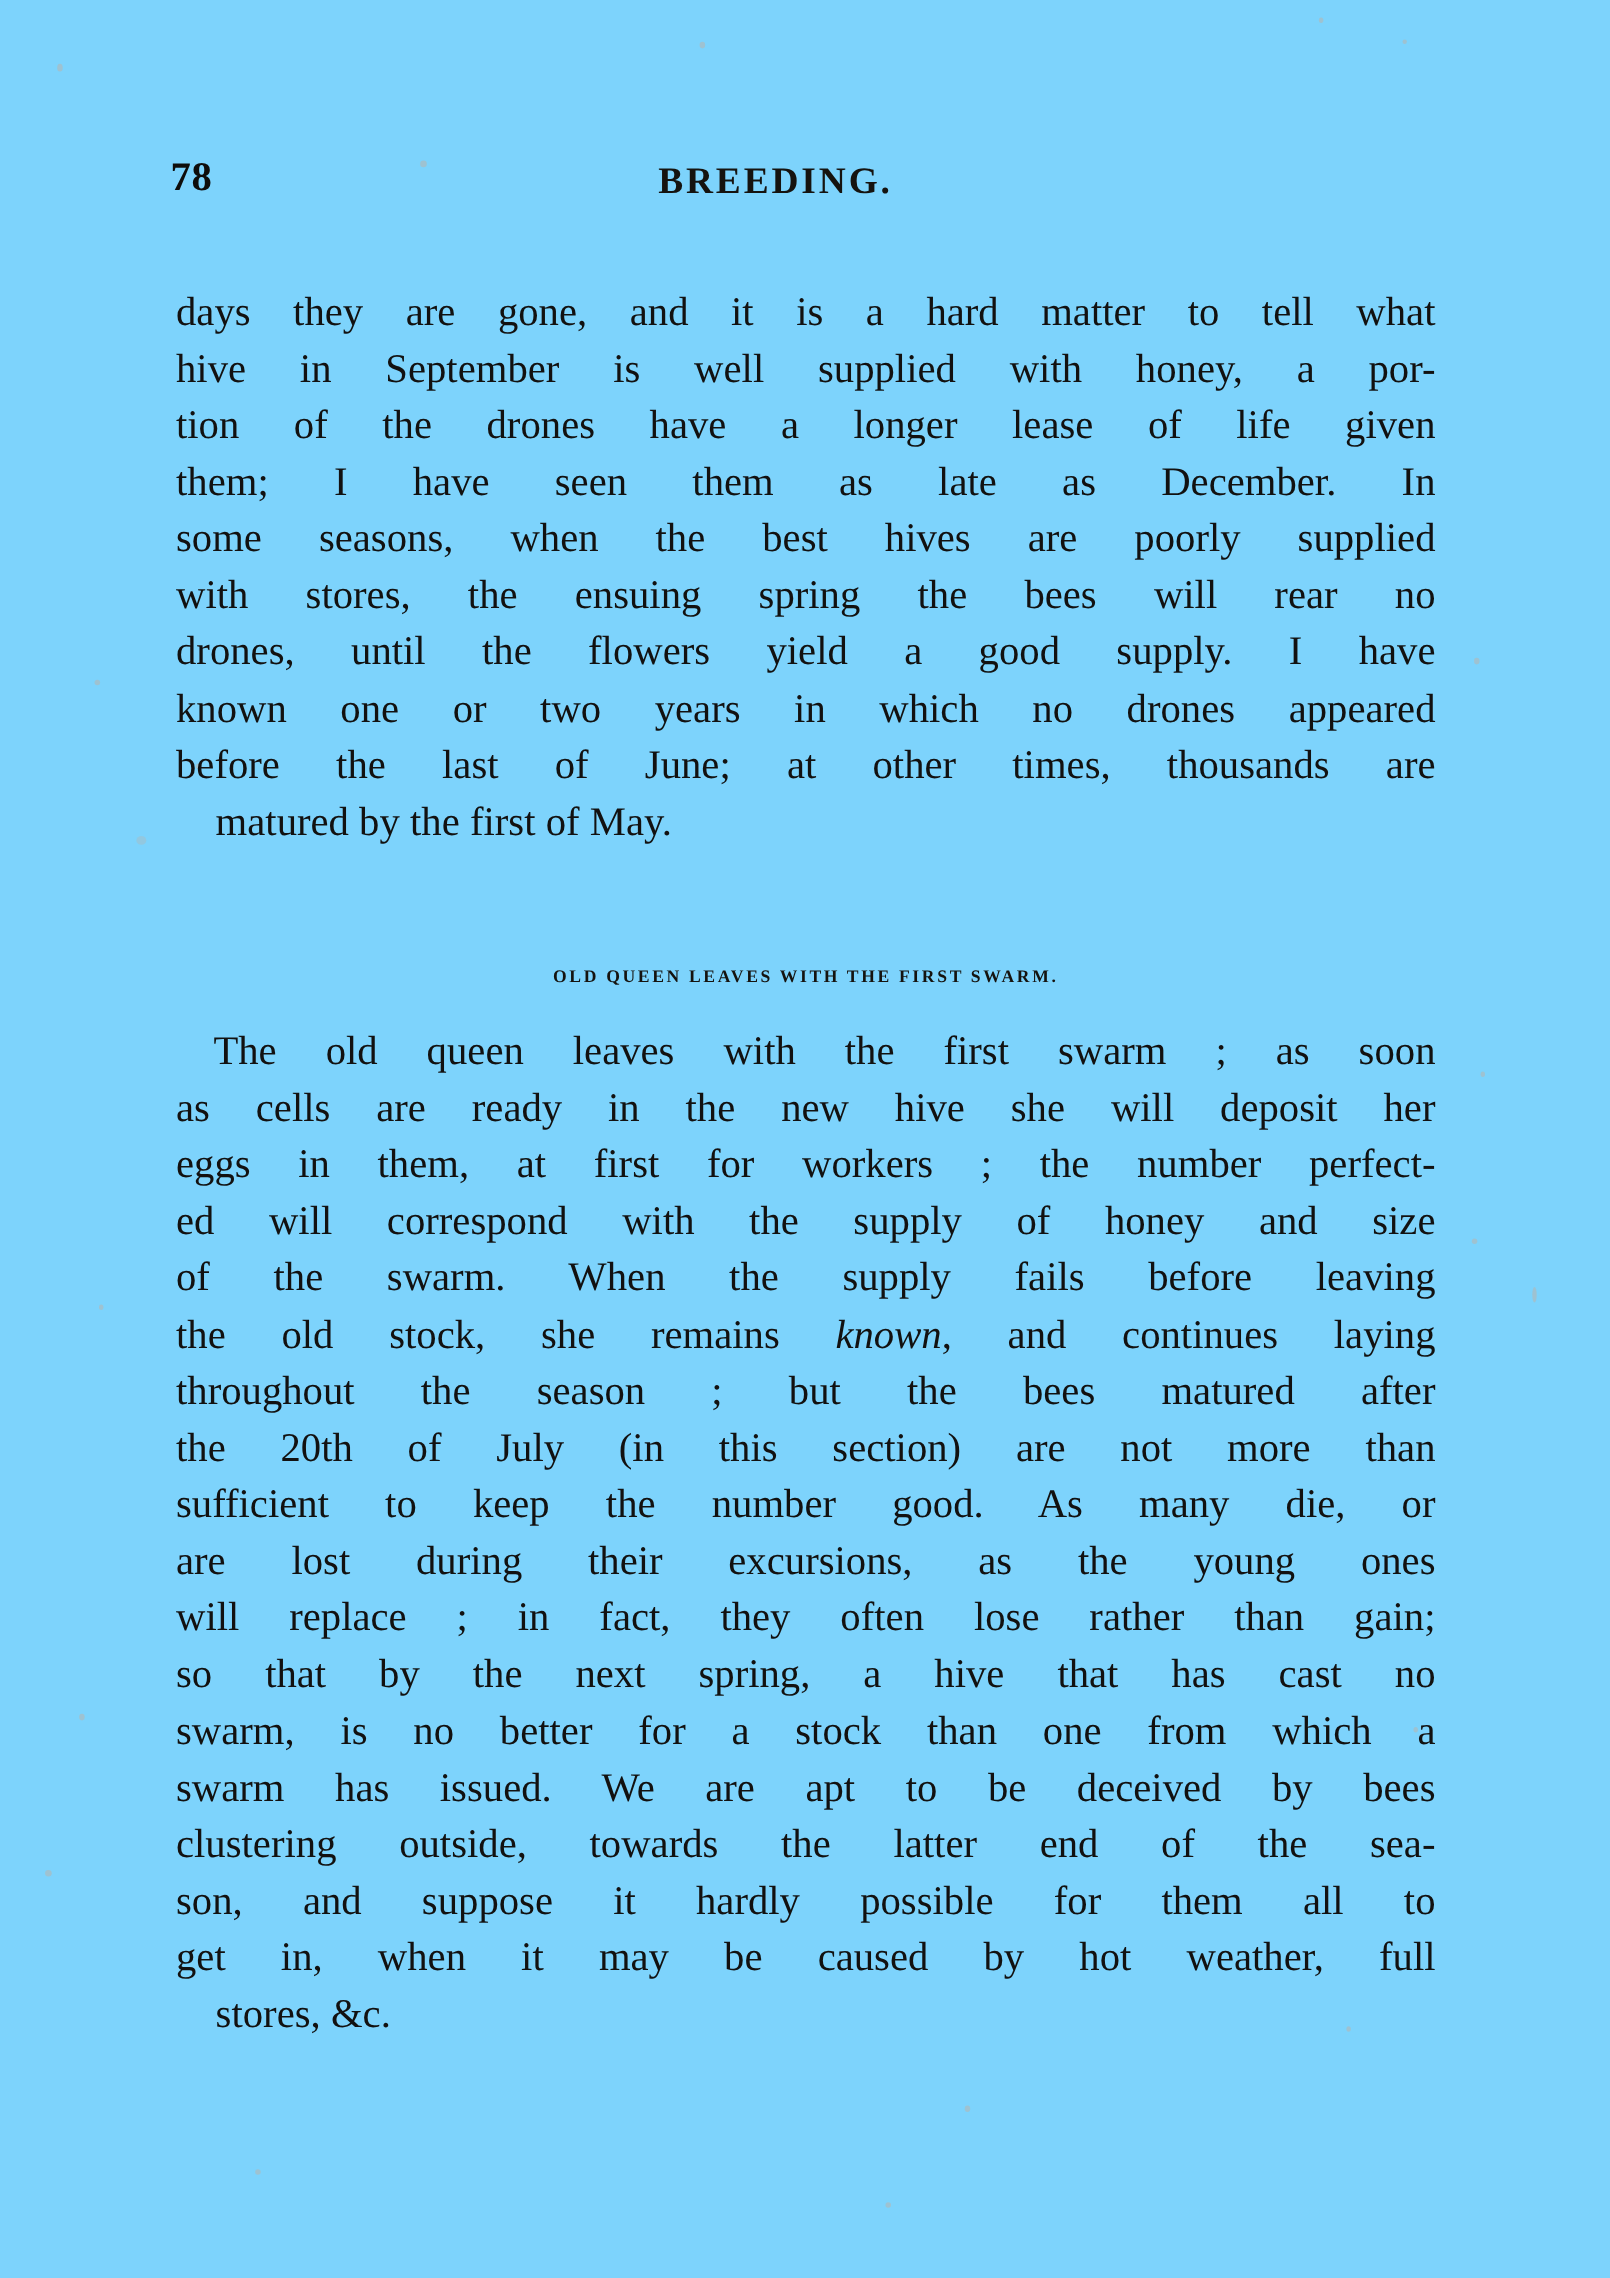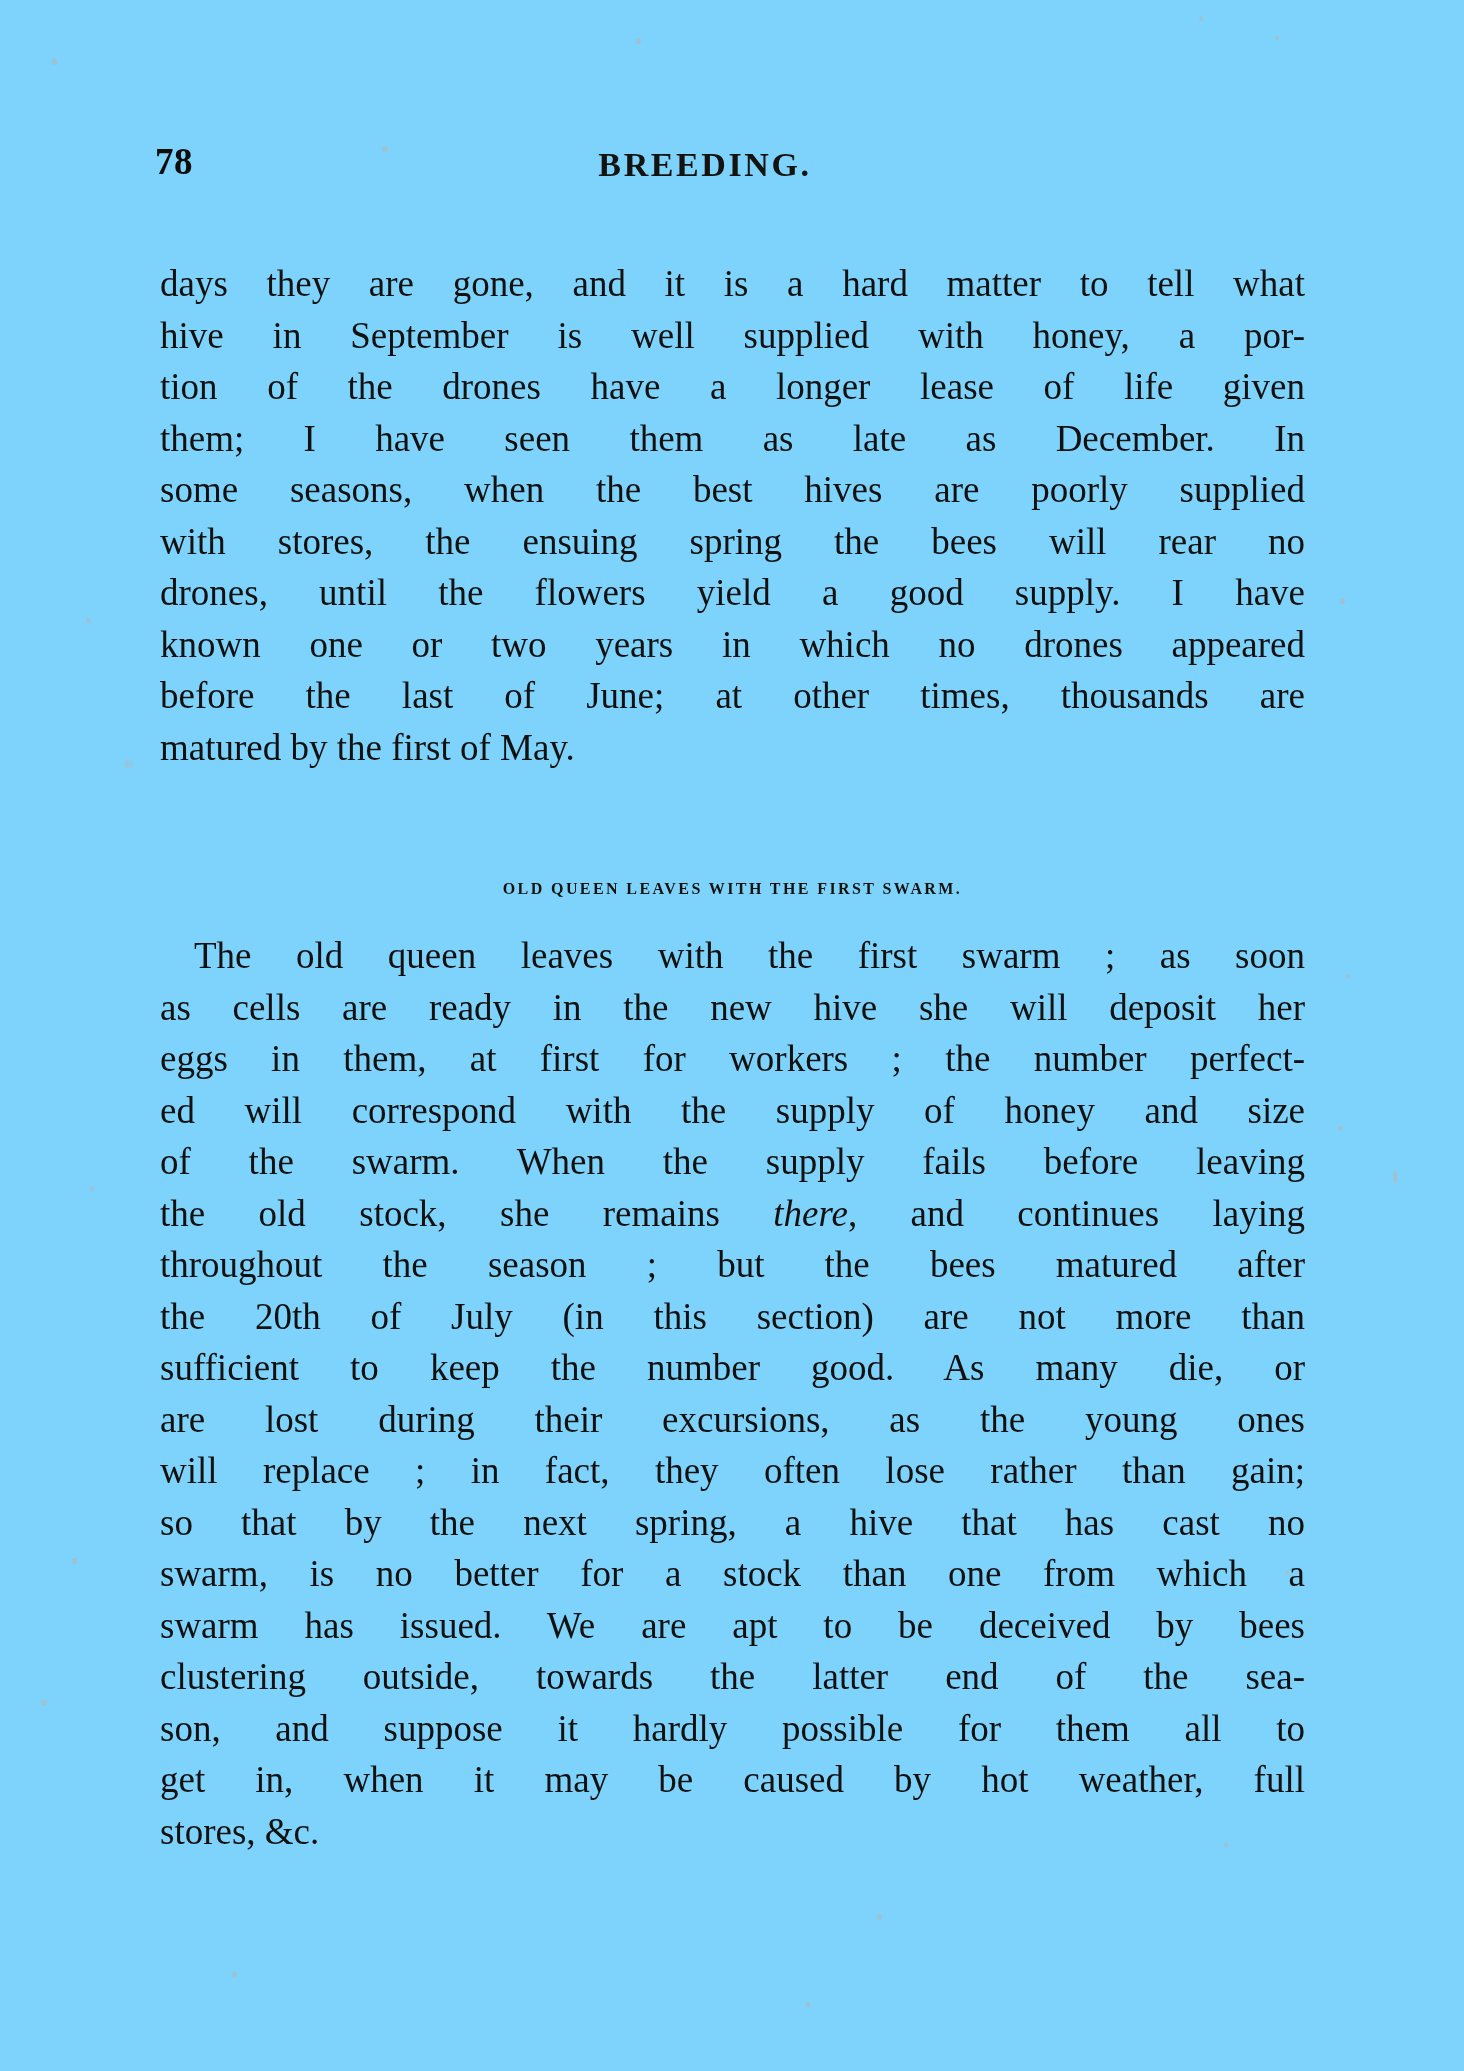--- a/index.html
+++ b/index.html
@@ -85,20 +85,21 @@
   
   .line.j {
     text-align: justify;
     text-align-last: justify;
     white-space: normal;
   }
   .line.last {
     text-align: left;
     text-align-last: left;
     white-space: normal;
+    margin-left: 36px;
   }
   .indent { display: inline-block; width: 34px; }
   em { font-style: italic; }
 </style>
 </head>
 <body>
 
 <div class="page">
 
   <div class="speck" style="left:52px;top:58px;width:5px;height:7px;"></div>
@@ -141,21 +142,21 @@
   </div>
 
   <div class="section-head">OLD QUEEN LEAVES WITH THE FIRST SWARM.</div>
 
   <div class="body-block" id="para-two">
     <span class="line j"><span class="indent"></span><span>The old queen leaves with the first swarm ;  as soon</span></span>
     <span class="line j">as cells are ready in the new hive she will deposit her</span>
     <span class="line j">eggs in them, at first for workers ; the number perfect-</span>
     <span class="line j">ed will correspond with the supply of honey and size</span>
     <span class="line j">of the swarm.   When the supply fails before leaving</span>
-    <span class="line j">the old stock, she remains <em>there</em>, and continues laying</span>
+    <span class="line j">the old stock, she remains <em>known</em>, and continues laying</span>
     <span class="line j">throughout the season ; but the bees matured after</span>
     <span class="line j">the 20th of July (in this section) are not more than</span>
     <span class="line j">sufficient to keep the number good.   As many die, or</span>
     <span class="line j">are lost during their excursions, as the young ones</span>
     <span class="line j">will replace ; in fact, they often lose rather than gain;</span>
     <span class="line j">so that by the next spring, a hive that has cast no</span>
     <span class="line j">swarm, is no better for a stock than one from which a</span>
     <span class="line j">swarm has issued.   We are apt to be deceived by bees</span>
     <span class="line j">clustering outside, towards the latter end of the sea-</span>
     <span class="line j">son, and suppose it hardly possible for them all to</span>

